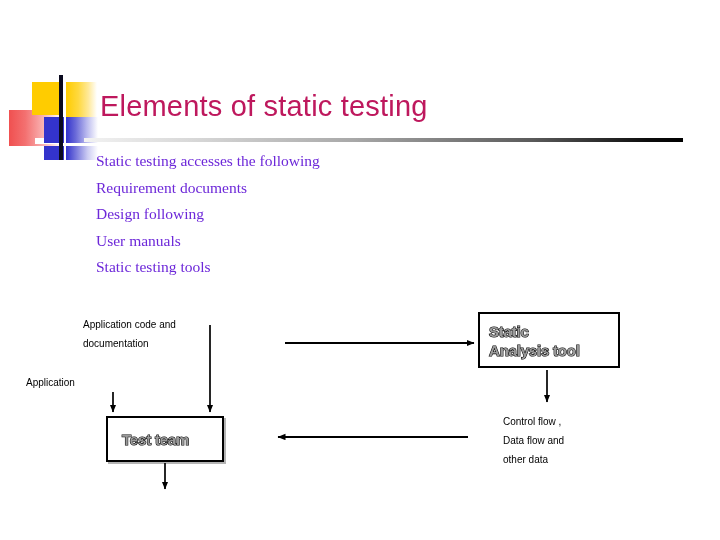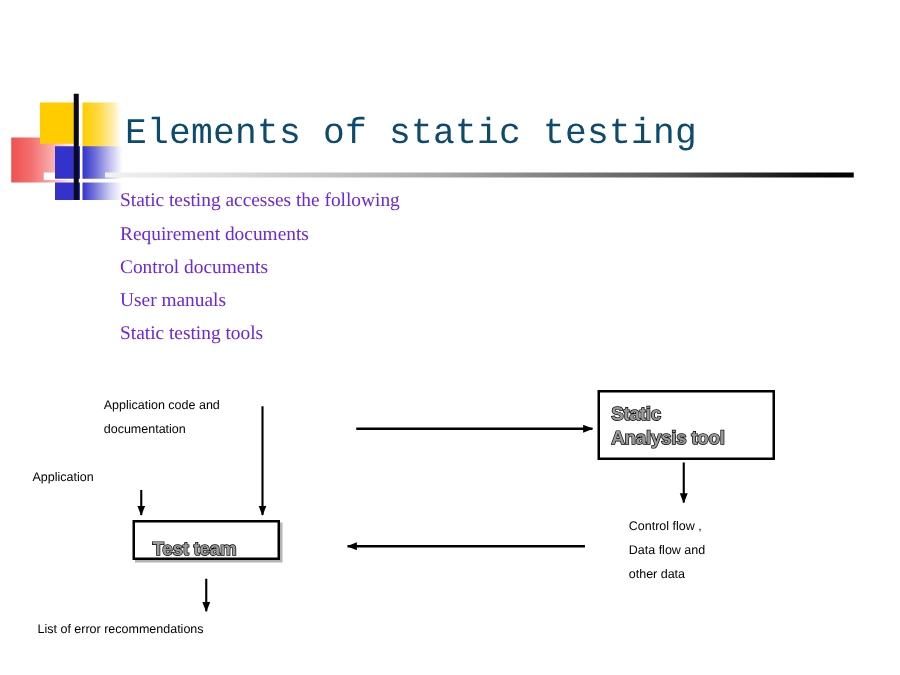--- a/index.html
+++ b/index.html
@@ -81,23 +81,23 @@
     position: absolute;
     left: 59px; top: 75px;
     width: 4px; height: 85px;
     background: #0a0a1e;
   }
 
   
   .title {
     position: absolute;
     left: 100px; top: 90px;
-    font-family: Liberation Mono, monospace;
+    font-family: Liberation Sans, sans-serif;
     font-size: 29px;
-    color: #0c4a6e;
+    color: #be185d;
     letter-spacing: 0.2px;
     white-space: nowrap;
   }
 
   .rule {
     position: absolute;
     left: 84px; top: 138px;
     width: 599px; height: 4px;
     background: linear-gradient(to right, #f2f2f2 0%, #d8d8d8 18%, #a8a8a8 45%, #5a5a5a 75%, #0d0d0d 94%, #000000 100%);
   }
@@ -148,21 +148,21 @@
     font-size: 15px;
     line-height: 19px;
     color: #9a9a9a;
     -webkit-text-stroke: 1.1px #000000;
     paint-order: stroke fill;
     letter-spacing: -0.2px;
     white-space: pre-line;
   }
   #box-testteam {
     left: 106px; top: 416px;
-    width: 118px; height: 32px;
+    width: 118px; height: 46px;
     padding: 12px 0 0 14px;
     box-shadow: 2px 2px 0 0 #b4b4b4;
   }
   #box-satool {
     left: 478px; top: 312px;
     width: 142px; height: 56px;
     padding: 8px 17px 0 9px;
   }
 
   
@@ -188,31 +188,30 @@
     <div class="deco-blue-grad2"></div>
     <div class="deco-vline"></div>
   </div>
 
   <div class="title">Elements of static testing</div>
   <div class="rule"></div>
 
   <div class="bullets">
     <div class="li">Static testing accesses the following</div>
     <div class="li">Requirement documents</div>
-    <div class="li">Control documents</div>
+    <div class="li">Design following</div>
     <div class="li">User manuals</div>
     <div class="li">Static testing tools</div>
   </div>
 
   <div class="diagram">
 
     <div class="dlabel" id="label-appcode">Application code and
 documentation</div>
     <div class="dlabel" id="label-reqs">Application</div>
-    <div class="dlabel" id="label-errlist">List of error recommendations</div>
     <div class="dlabel" id="label-flows">Control flow ,
 Data flow and
 other data</div>
 
     <div class="dbox" id="box-testteam">
       <div class="btext">Test team</div>
     </div>
 
     <div class="dbox" id="box-satool">
       <div class="btext">Static

